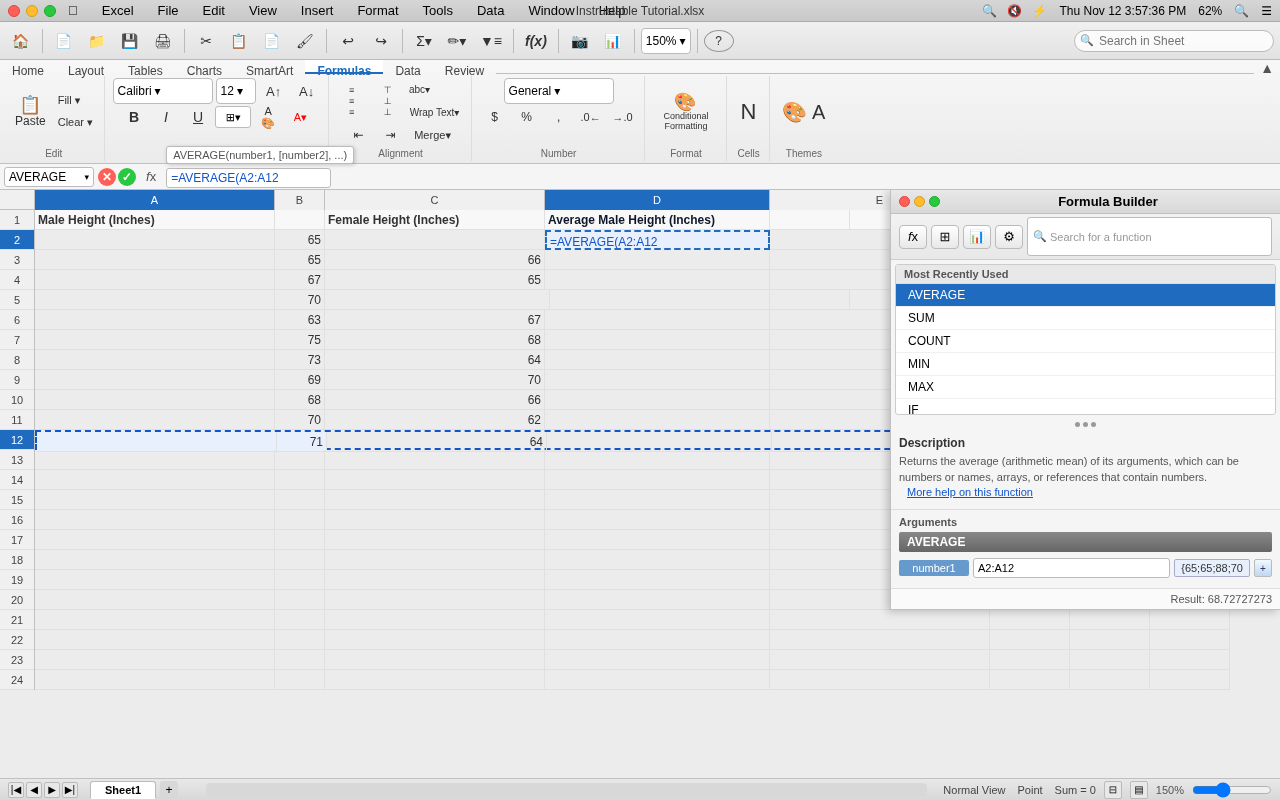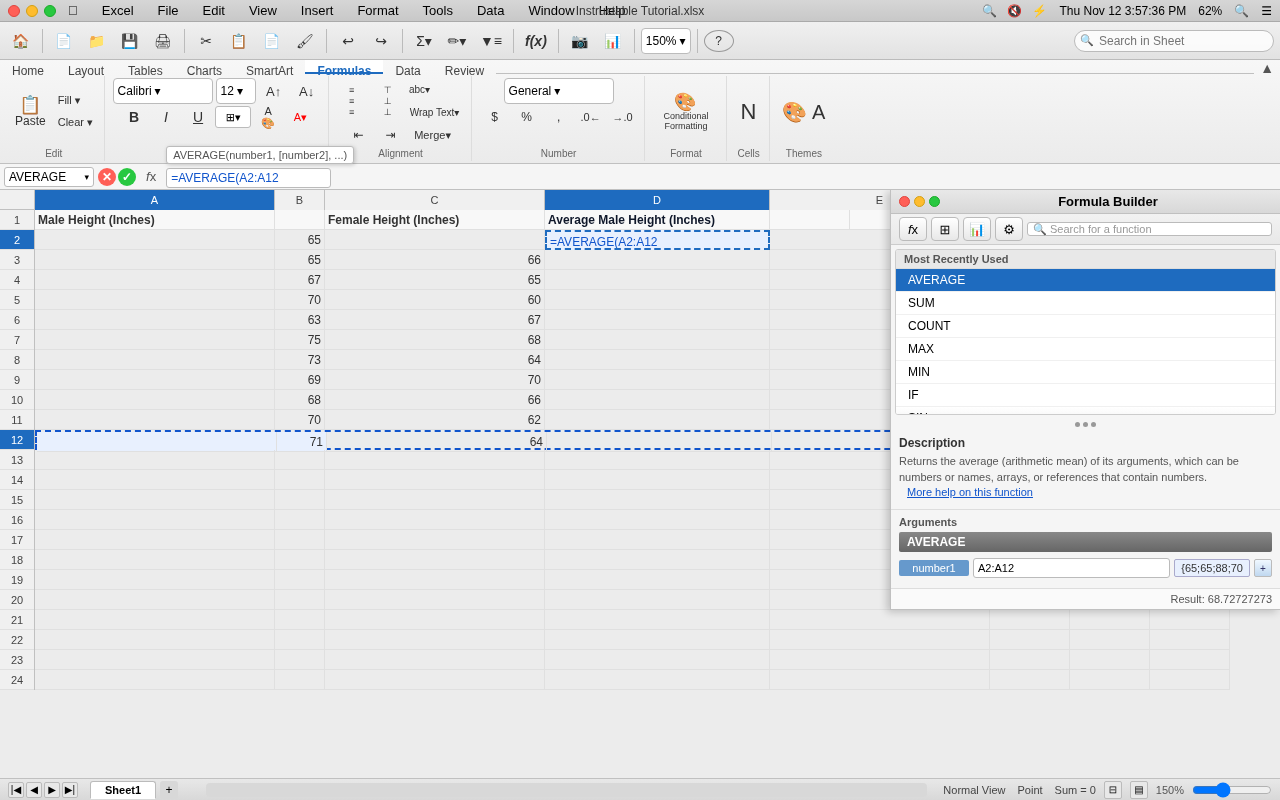--- a/index.html
+++ b/index.html
@@ -72,21 +72,21 @@
     
     #formula-builder { position: absolute; right: 0; top: 0; width: 390px; background: #f5f5f5; border-left: 1px solid #c0c0c0; border-bottom: 1px solid #c0c0c0; z-index: 10; display: flex; flex-direction: column; box-shadow: -3px 2px 8px rgba(0,0,0,0.2); }
     #fb-titlebar { display: flex; align-items: center; background: linear-gradient(to bottom, #e8e8e8, #d8d8d8); padding: 4px 8px; border-bottom: 1px solid #c0c0c0; justify-content: space-between; }
     #fb-title { font-size: 13px; font-weight: 600; flex: 1; text-align: center; }
     .fb-traffic { width: 11px; height: 11px; border-radius: 50%; cursor: pointer; margin-right: 4px; }
     .fb-red { background: #ff5f57; border: 1px solid #e0443e; }
     .fb-yellow { background: #febc2e; border: 1px solid #d4a012; }
     .fb-green { background: #28c840; border: 1px solid #1aab29; }
     #fb-toolbar { display: flex; align-items: center; background: linear-gradient(to bottom, #f2f2f2, #e8e8e8); padding: 3px 8px; gap: 4px; border-bottom: 1px solid #ccc; }
     .fb-tool-btn { width: 28px; height: 24px; border: 1px solid #bbb; border-radius: 4px; background: linear-gradient(to bottom, #fff, #e8e8e8); cursor: pointer; display: flex; align-items: center; justify-content: center; font-size: 13px; }
-    #fb-search { flex: 1; height: 14px; border: 1px solid #bbb; border-radius: 3px; padding: 0 6px; font-size: 12px; background: white; }
+    #fb-search { flex: 1; height: 39px; border: 1px solid #bbb; border-radius: 3px; padding: 0 6px; font-size: 12px; background: white; }
     #fb-search::placeholder { color: #999; font-size: 11px; }
     #fb-function-list { background: white; border: 1px solid #ccc; margin: 4px; border-radius: 3px; overflow: hidden; }
     .fb-category-header { background: #e8e8e8; padding: 3px 8px; font-size: 11px; font-weight: 600; color: #555; border-bottom: 1px solid #ddd; }
     .fb-function-item { padding: 4px 12px; font-size: 12px; cursor: pointer; border-bottom: 1px solid #f0f0f0; }
     .fb-function-item.selected { background: #1e6bbf; color: white; }
     .fb-more-indicator { display: flex; justify-content: center; padding: 3px; gap: 3px; }
     .fb-dot { width: 5px; height: 5px; border-radius: 50%; background: #999; }
     #fb-description { padding: 6px 8px; }
     #fb-description-title { font-size: 12px; font-weight: 600; color: #333; margin-bottom: 4px; }
     #fb-description-text { font-size: 11px; color: #555; line-height: 1.4; }
@@ -427,21 +427,20 @@
           <div class="cell col-d"></div>
           <div class="cell col-e"></div>
           <div class="cell col-f"></div>
           <div class="cell col-g"></div>
           <div class="cell col-h"></div>
         </div>
 
         <div class="grid-row">
           <div class="cell col-a"></div>
           <div class="cell col-b number">70</div>
-          <div class="cell col-c number">60</div>
           <div class="cell col-d"></div>
           <div class="cell col-e"></div>
           <div class="cell col-f"></div>
           <div class="cell col-g"></div>
           <div class="cell col-h"></div>
         </div>
 
         <div class="grid-row">
           <div class="cell col-a"></div>
           <div class="cell col-b number">63</div>
@@ -661,22 +660,22 @@
         <span style="position:absolute; left:6px; font-size:11px; color:#999;">🔍</span>
         <input type="text" id="fb-search" style="padding-left: 22px;" placeholder="Search for a function">
       </div>
     </div>
 
     <div id="fb-function-list">
       <div class="fb-category-header">Most Recently Used</div>
       <div class="fb-function-item selected">AVERAGE</div>
       <div class="fb-function-item">SUM</div>
       <div class="fb-function-item">COUNT</div>
+      <div class="fb-function-item">MIN</div>
       <div class="fb-function-item">MAX</div>
-      <div class="fb-function-item">MIN</div>
       <div class="fb-function-item">IF</div>
       <div style="height:20px; overflow:hidden; background:linear-gradient(to bottom, white, #f0f0f0);">
         <div class="fb-function-item">SIN</div>
       </div>
     </div>
 
     <div class="fb-more-indicator">
       <div class="fb-dot"></div>
       <div class="fb-dot"></div>
       <div class="fb-dot"></div>

